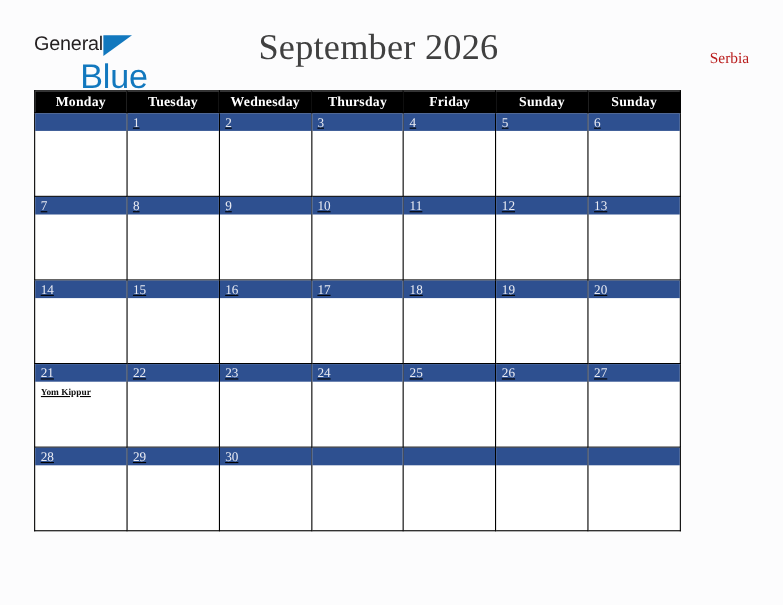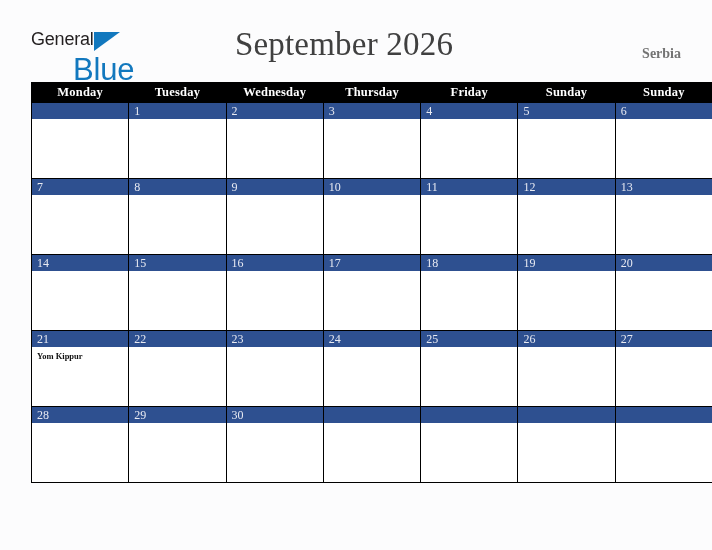--- a/index.html
+++ b/index.html
@@ -86,33 +86,33 @@
     color: #404040;
     letter-spacing: 0.2px;
   }
 
   .country {
     position: absolute;
     right: 31px;
     top: 46px;
     font-family: "Liberation Serif", serif;
     font-size: 14px;
-    color: #737373;
+    color: #b91c1c;
     text-align: left;
-    font-weight: bold;
   }
 
   
   .calendar {
     position: absolute;
     left: 31px;
     top: 82px;
-    width: 682px;
+    width: 588px;
     border-collapse: collapse;
     table-layout: fixed;
+    text-decoration: underline;
   }
 
   .calendar th {
     background: #000000;
     color: #ffffff;
     font-family: "Liberation Serif", serif;
     font-size: 12.5px;
     font-weight: bold;
     height: 19px;
     padding: 0;

